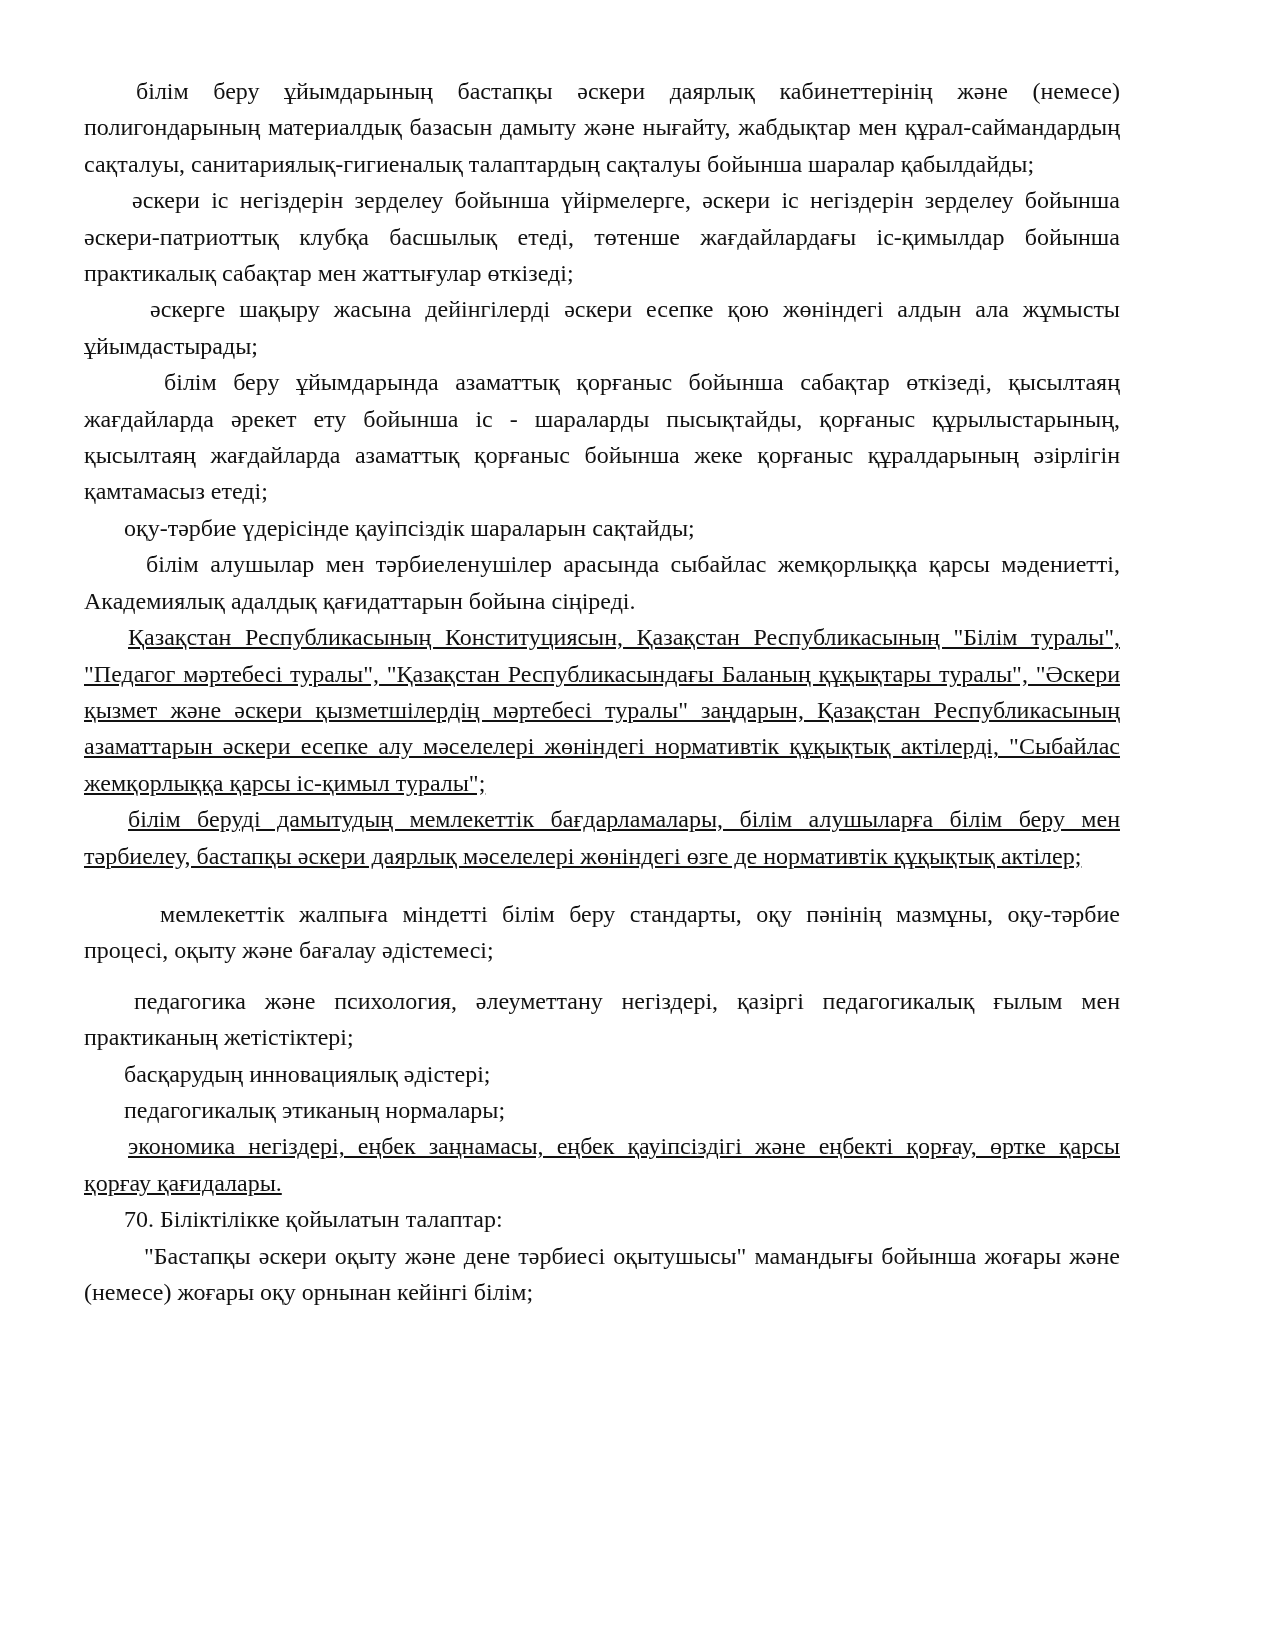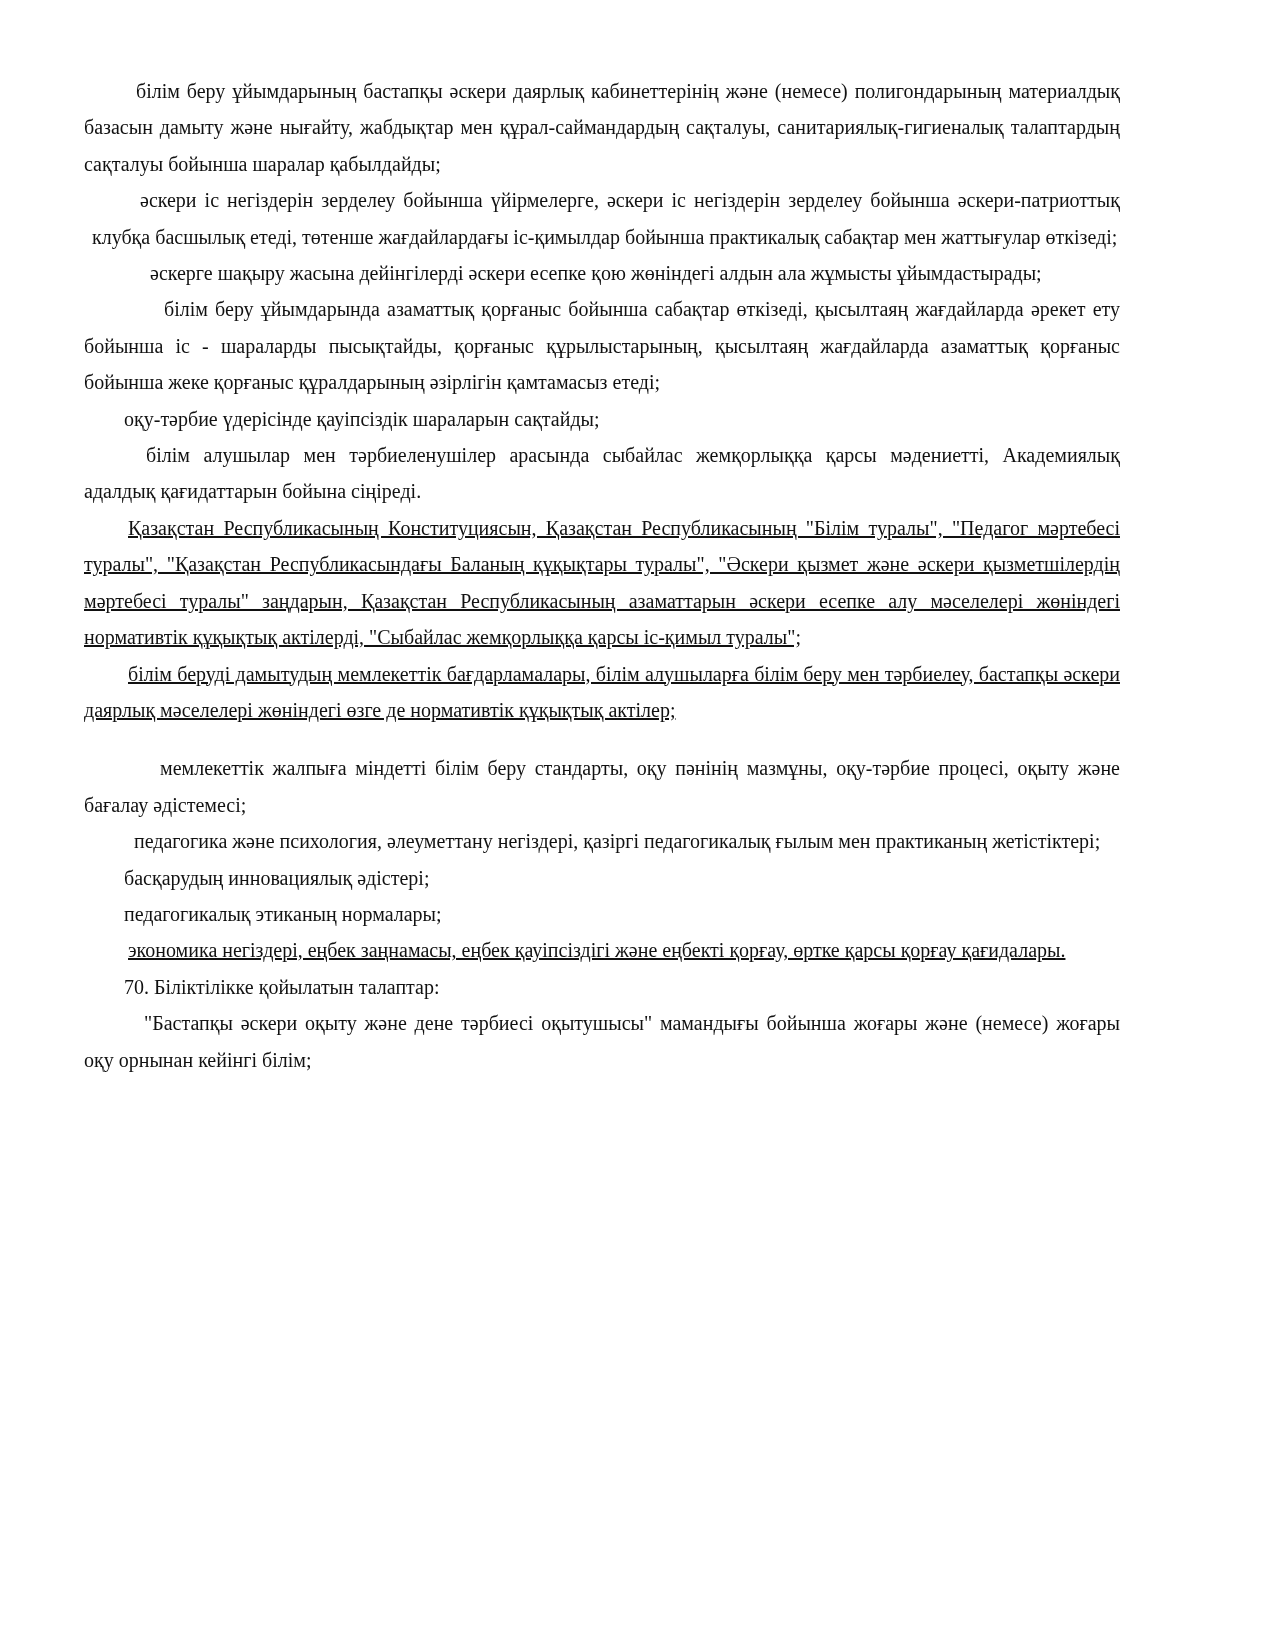--- a/index.html
+++ b/index.html
@@ -3,34 +3,34 @@
 <meta charset="utf-8">
 <style>
   html, body { margin: 0; padding: 0; background: #ffffff; }
   body { width: 1275px; height: 1650px; position: relative; overflow: hidden; }
   .page {
     position: absolute;
     left: 84px;
     top: 73px;
     width: 1036px;
     font-family: "Liberation Serif", "DejaVu Serif", serif;
-    font-size: 20px;
+    font-size: 24px;
     line-height: 36.4px;
     color: #111111;
   }
   .p { margin: 0; text-align: justify; text-align-last: left; }
   .i1 { text-indent: 52px; }
-  .i2 { text-indent: 48px; margin-left: 8px; }
+  .i2 { text-indent: 48px; }
   .i3 { text-indent: 66px; }
   .i4 { text-indent: 80px; }
   .i5 { text-indent: 40px; }
   .i6 { text-indent: 62px; }
   .i7 { text-indent: 44px; text-decoration: underline; }
   .i8 { text-indent: 76px; margin-top: 22px; }
-  .i9 { text-indent: 50px; }
+  .i9 { text-indent: 50px; margin-top: 14px; }
   .i10 { text-indent: 60px; }
 </style>
 </head>
 <body>
 
 <div class="page">
   <p class="p i1">білім беру ұйымдарының бастапқы әскери даярлық кабинеттерінің және (немесе) полигондарының материалдық базасын дамыту және нығайту, жабдықтар мен құрал-саймандардың сақталуы, санитариялық-гигиеналық талаптардың сақталуы бойынша шаралар қабылдайды;</p>
   <p class="p i2">әскери іс негіздерін зерделеу бойынша үйірмелерге, әскери іс негіздерін зерделеу бойынша әскери-патриоттық клубқа басшылық етеді, төтенше жағдайлардағы іс-қимылдар бойынша практикалық сабақтар мен жаттығулар өткізеді;</p>
   <p class="p i3">әскерге шақыру жасына дейінгілерді әскери есепке қою жөніндегі алдын ала жұмысты ұйымдастырады;</p>
   <p class="p i4">білім беру ұйымдарында азаматтық қорғаныс бойынша сабақтар өткізеді, қысылтаяң жағдайларда әрекет ету бойынша іс - шараларды пысықтайды, қорғаныс құрылыстарының, қысылтаяң жағдайларда азаматтық қорғаныс бойынша жеке қорғаныс құралдарының әзірлігін қамтамасыз етеді;</p>

